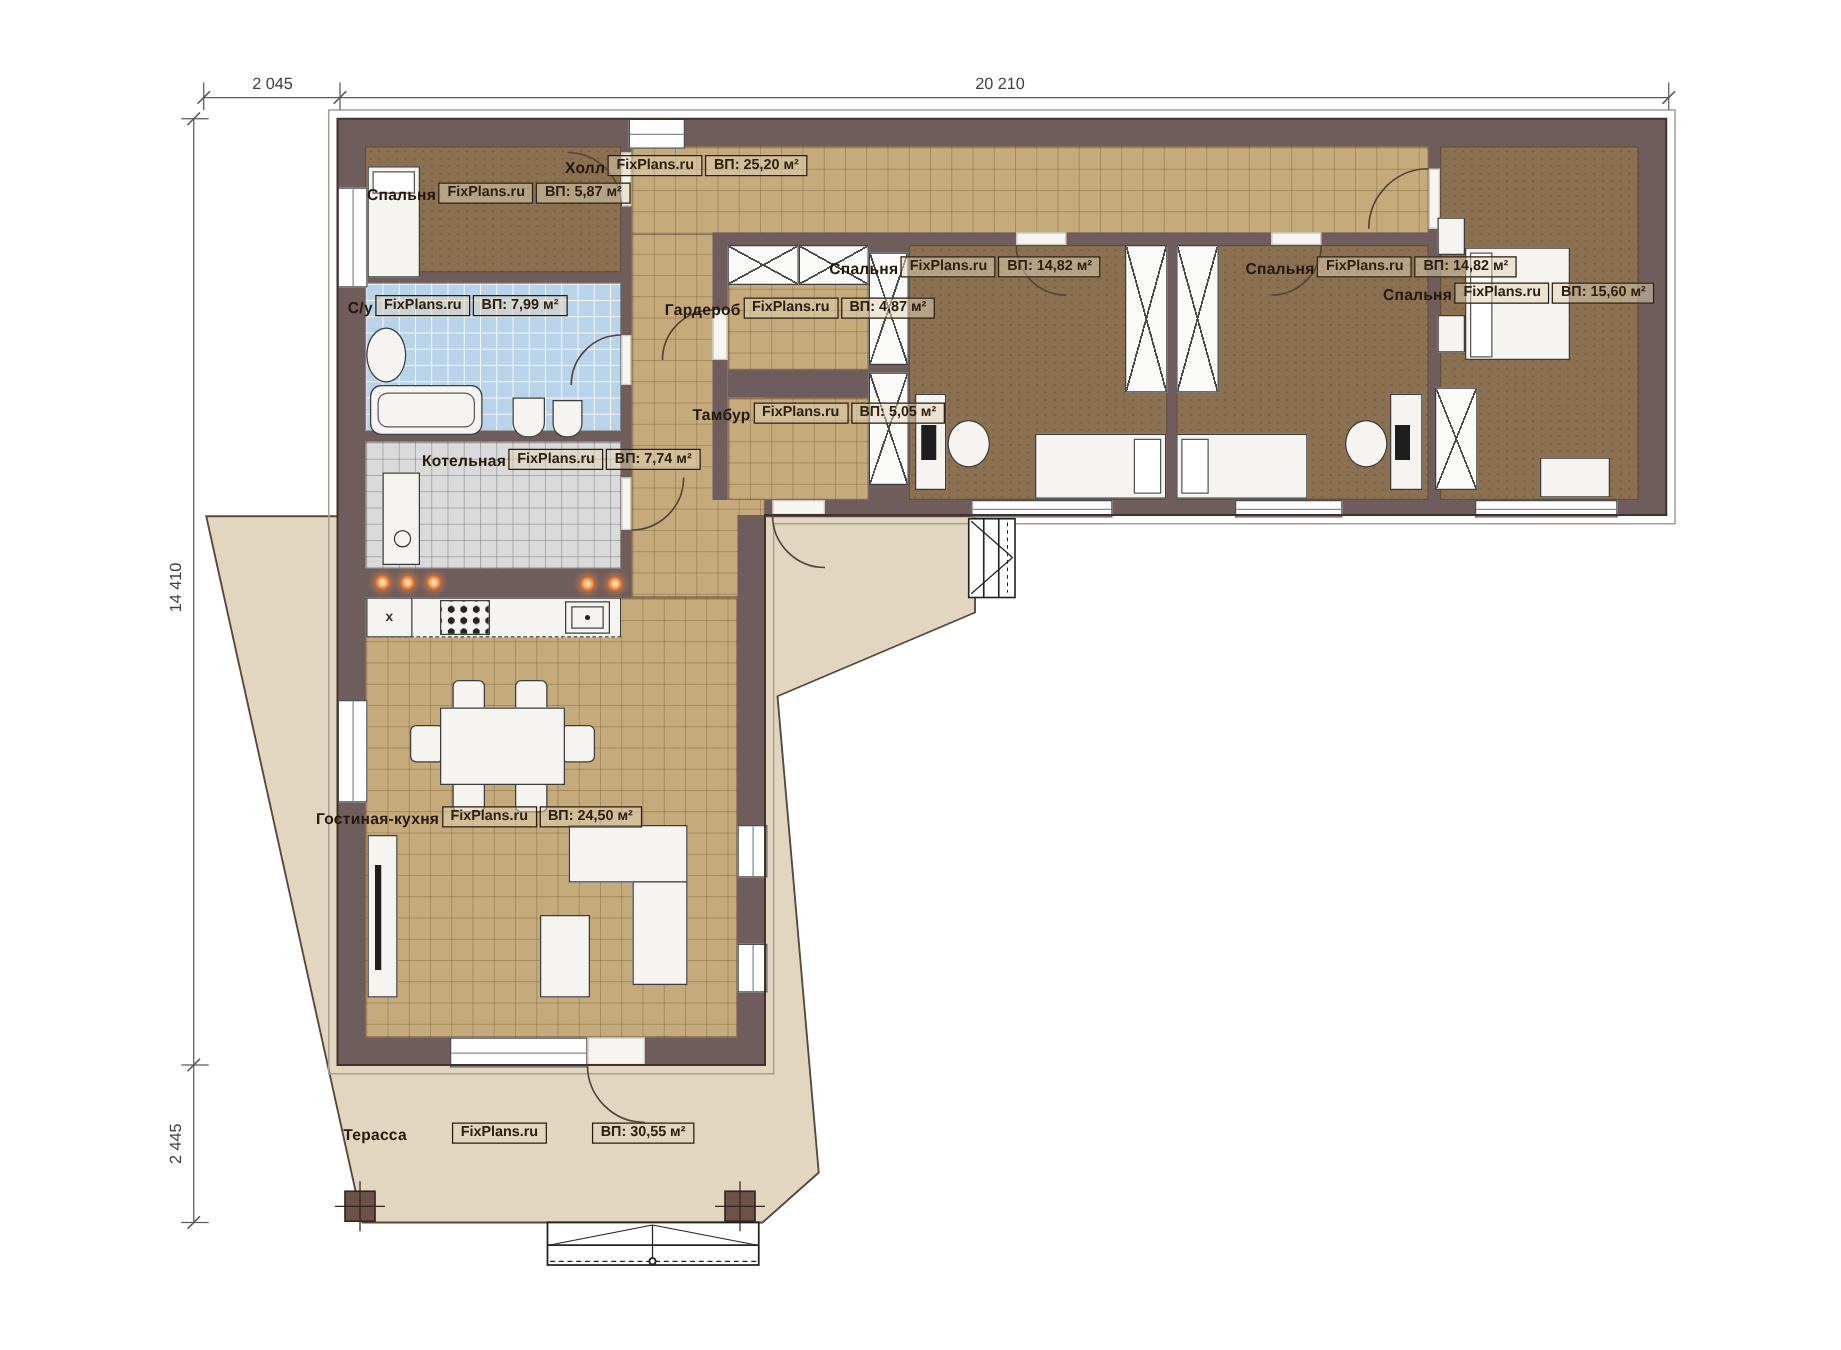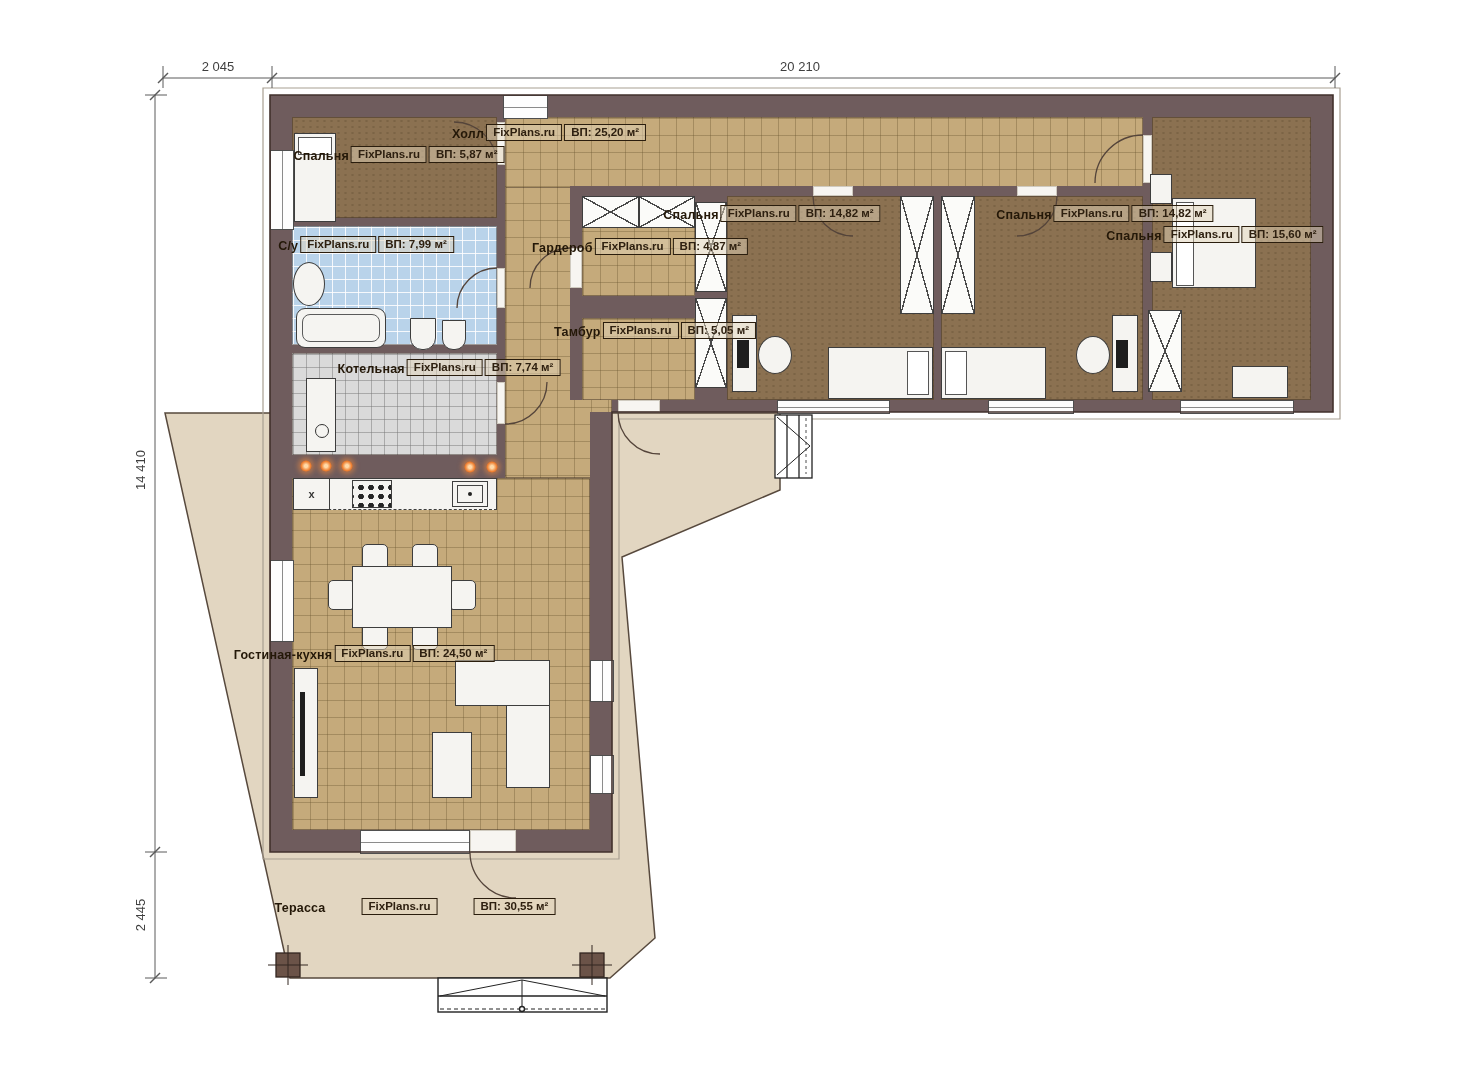--- a/index.html
+++ b/index.html
@@ -304,21 +304,21 @@
   <div class="room-label" style="left:1105px;top:205px;">
     <div class="room-title">Спальня</div>
     <div class="label-box">FixPlans.ru</div>
     <div class="label-box">ВП: 14,82 м²</div>
   </div>
   <div class="room-label" style="left:1215px;top:226px;">
     <div class="room-title">Спальня</div>
     <div class="label-box">FixPlans.ru</div>
     <div class="label-box">ВП: 15,60 м²</div>
   </div>
-  <div class="room-label" style="left:364px;top:645px;">
+  <div class="room-label" style="left:383px;top:645px;">
     <div class="room-title">Гостиная-кухня</div>
     <div class="label-box">FixPlans.ru</div>
     <div class="label-box">ВП: 24,50 м²</div>
   </div>
   <div class="room-label" style="left:415px;top:898px;gap:36px;">
     <div class="room-title">Терасса</div>
     <div class="label-box">FixPlans.ru</div>
     <div class="label-box">ВП: 30,55 м²</div>
   </div>
 

